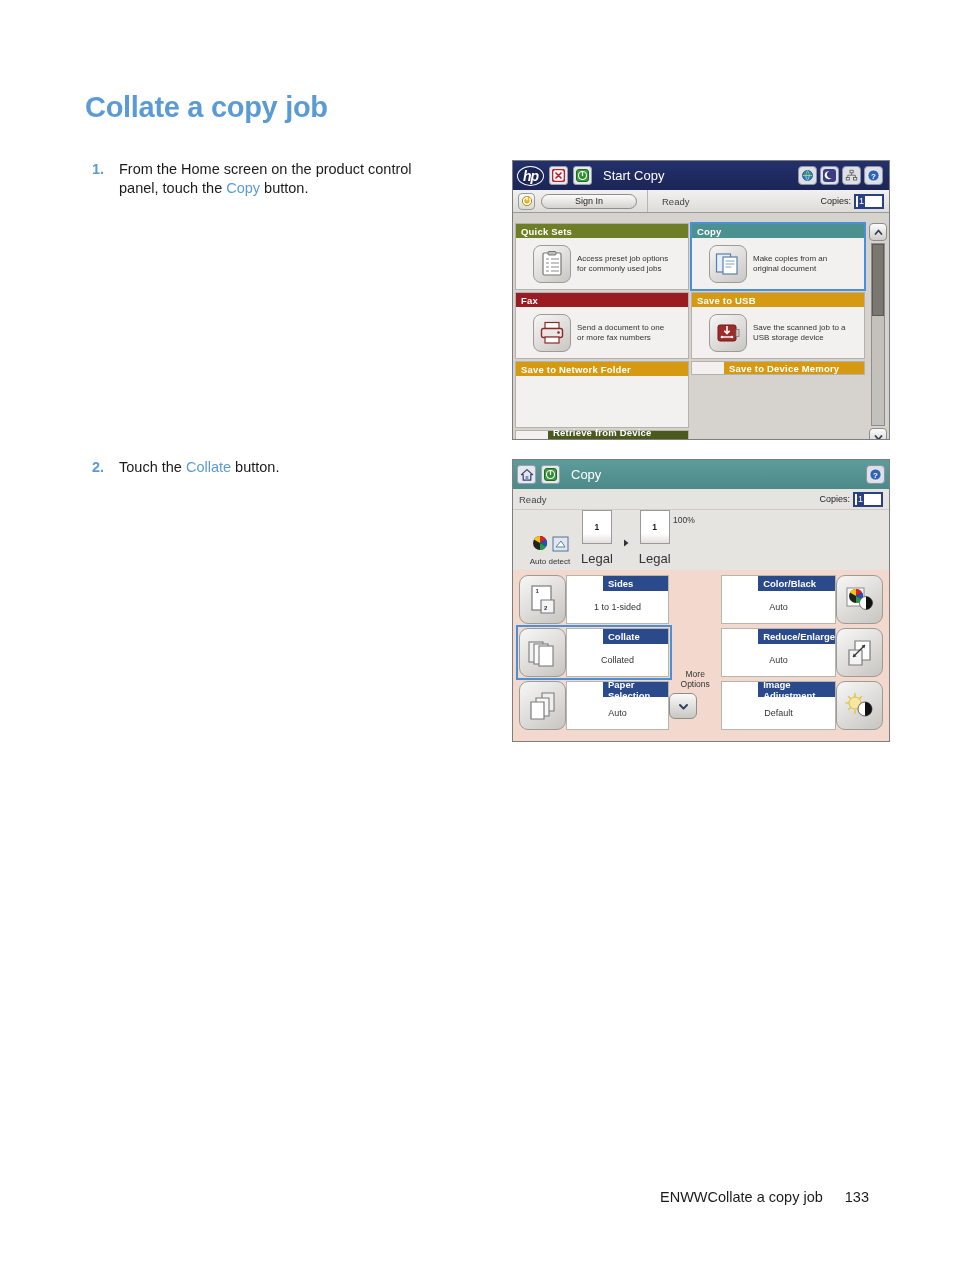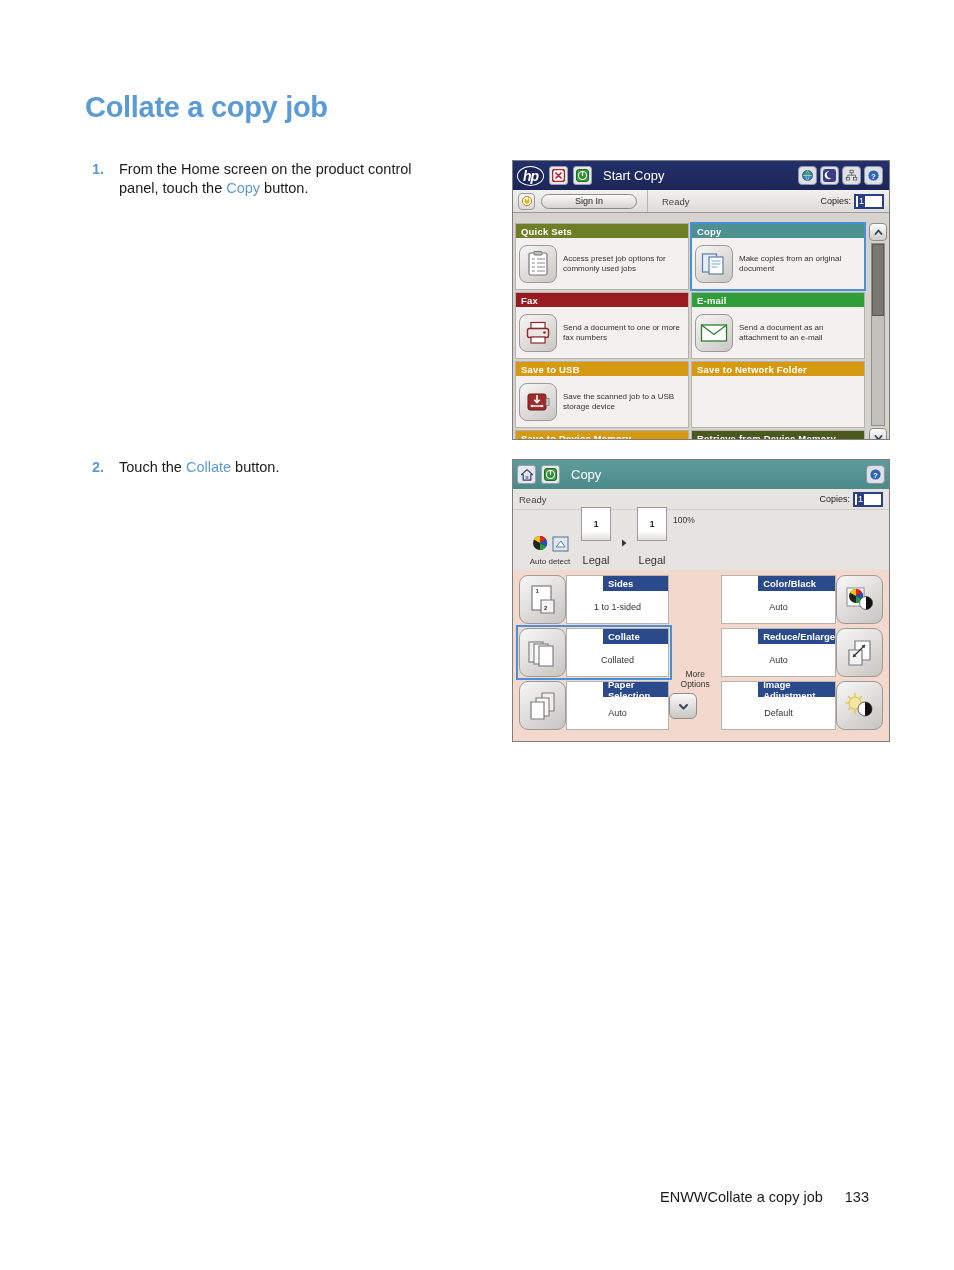--- a/index.html
+++ b/index.html
@@ -205,38 +205,38 @@
     font-weight: bold;
     padding-left: 5px;
     display: flex;
     align-items: center;
     letter-spacing: 0.2px;
   }
   .tile-main {
     flex: 1 1 auto;
     display: flex;
     align-items: center;
-    padding: 2px 3px;
+    padding: 2px 17px;
     gap: 6px;
   }
   .tile-icon {
     width: 38px; height: 38px;
     flex: 0 0 38px;
     border-radius: 8px;
     background: linear-gradient(145deg,#f6f6f6,#c9c7c2);
     border: 1px solid #9d9b97;
     box-sizing: border-box;
     display: flex; align-items: center; justify-content: center;
   }
   .tile-desc {
     font-size: 8px;
     line-height: 10px;
     color: #333;
   }
-  .tile.short { height: 26px; }
+  .tile.short { height: 14px; padding-left: 32px; }
 
   
   .scroll {
     width: 22px;
     flex: 0 0 22px;
     background: #d6d3ce;
     display: flex;
     flex-direction: column;
     align-items: center;
     padding: 2px 0;
@@ -306,21 +306,21 @@
   .pg {
     width: 30px; height: 34px;
     background: linear-gradient(#fff 70%, #e2e0db);
     border: 1px solid #9a9a9a;
     box-sizing: border-box;
     display: flex; align-items: center; justify-content: center;
     font-size: 8.5px;
     font-weight: bold;
     color: #222;
   }
-  .pg-lbl { font-size: 11px; color: #333; margin-top: 13px; text-align: right; }
+  .pg-lbl { font-size: 13px; color: #333; margin-top: 7px; text-align: right; }
   .pct {
     font-size: 8.5px; color: #333;
     position: absolute;
     left: 133px; top: 5px; margin-left: 27px;
   }
   .arrow-mid {
     width: 26px;
     display: flex; align-items: center; justify-content: center;
     height: 34px;
     align-self: flex-start;
@@ -530,32 +530,20 @@
                 <rect x="6" y="1.5" width="14" height="6" fill="#fff" stroke="#8b2a2a" stroke-width="1.2"></rect>
                 <rect x="2.5" y="7.5" width="21" height="9" rx="2" fill="#e9e7e4" stroke="#8b2a2a" stroke-width="1.4"></rect>
                 <rect x="6" y="16" width="14" height="6" fill="#fff" stroke="#8b2a2a" stroke-width="1.2"></rect>
                 <circle cx="19.5" cy="11.5" r="1.3" fill="#8b2a2a"></circle>
               </svg>
           </div>
           <div class="tile-desc">Send a document to one or more fax numbers</div>
         </div>
       </div>
 
-      <div class="tile">
-        <div class="tile-hdr" style="background:#2e9e38">E-mail</div>
-        <div class="tile-main">
-          <div class="tile-icon">
-            <svg width="28" height="20" viewBox="0 0 28 20">
-                <rect x="1.5" y="2" width="25" height="16" fill="#fff" stroke="#2e7d32" stroke-width="1.3"></rect>
-                <path d="M1.5 2 L14 11.5 L26.5 2" fill="none" stroke="#2e7d32" stroke-width="1.3"></path>
-              </svg>
-          </div>
-          <div class="tile-desc">Send a document as an attachment to an e-mail</div>
-        </div>
-      </div>
 
       <div class="tile">
         <div class="tile-hdr" style="background:#d69a12">Save to USB</div>
         <div class="tile-main">
           <div class="tile-icon">
             <svg width="26" height="24" viewBox="0 0 26 24">
                 <rect x="3" y="4" width="18" height="16" rx="2" fill="#9e2a2a" stroke="#6e1a1a" stroke-width="1"></rect>
                 <rect x="21" y="8.5" width="3" height="7" fill="#cfcdc8" stroke="#777" stroke-width="0.8"></rect>
                 <path d="M12 5v7" stroke="#fff" stroke-width="1.6"></path>
                 <path d="M9.3 9.8 L12 12.6 L14.7 9.8" fill="none" stroke="#fff" stroke-width="1.6"></path>

